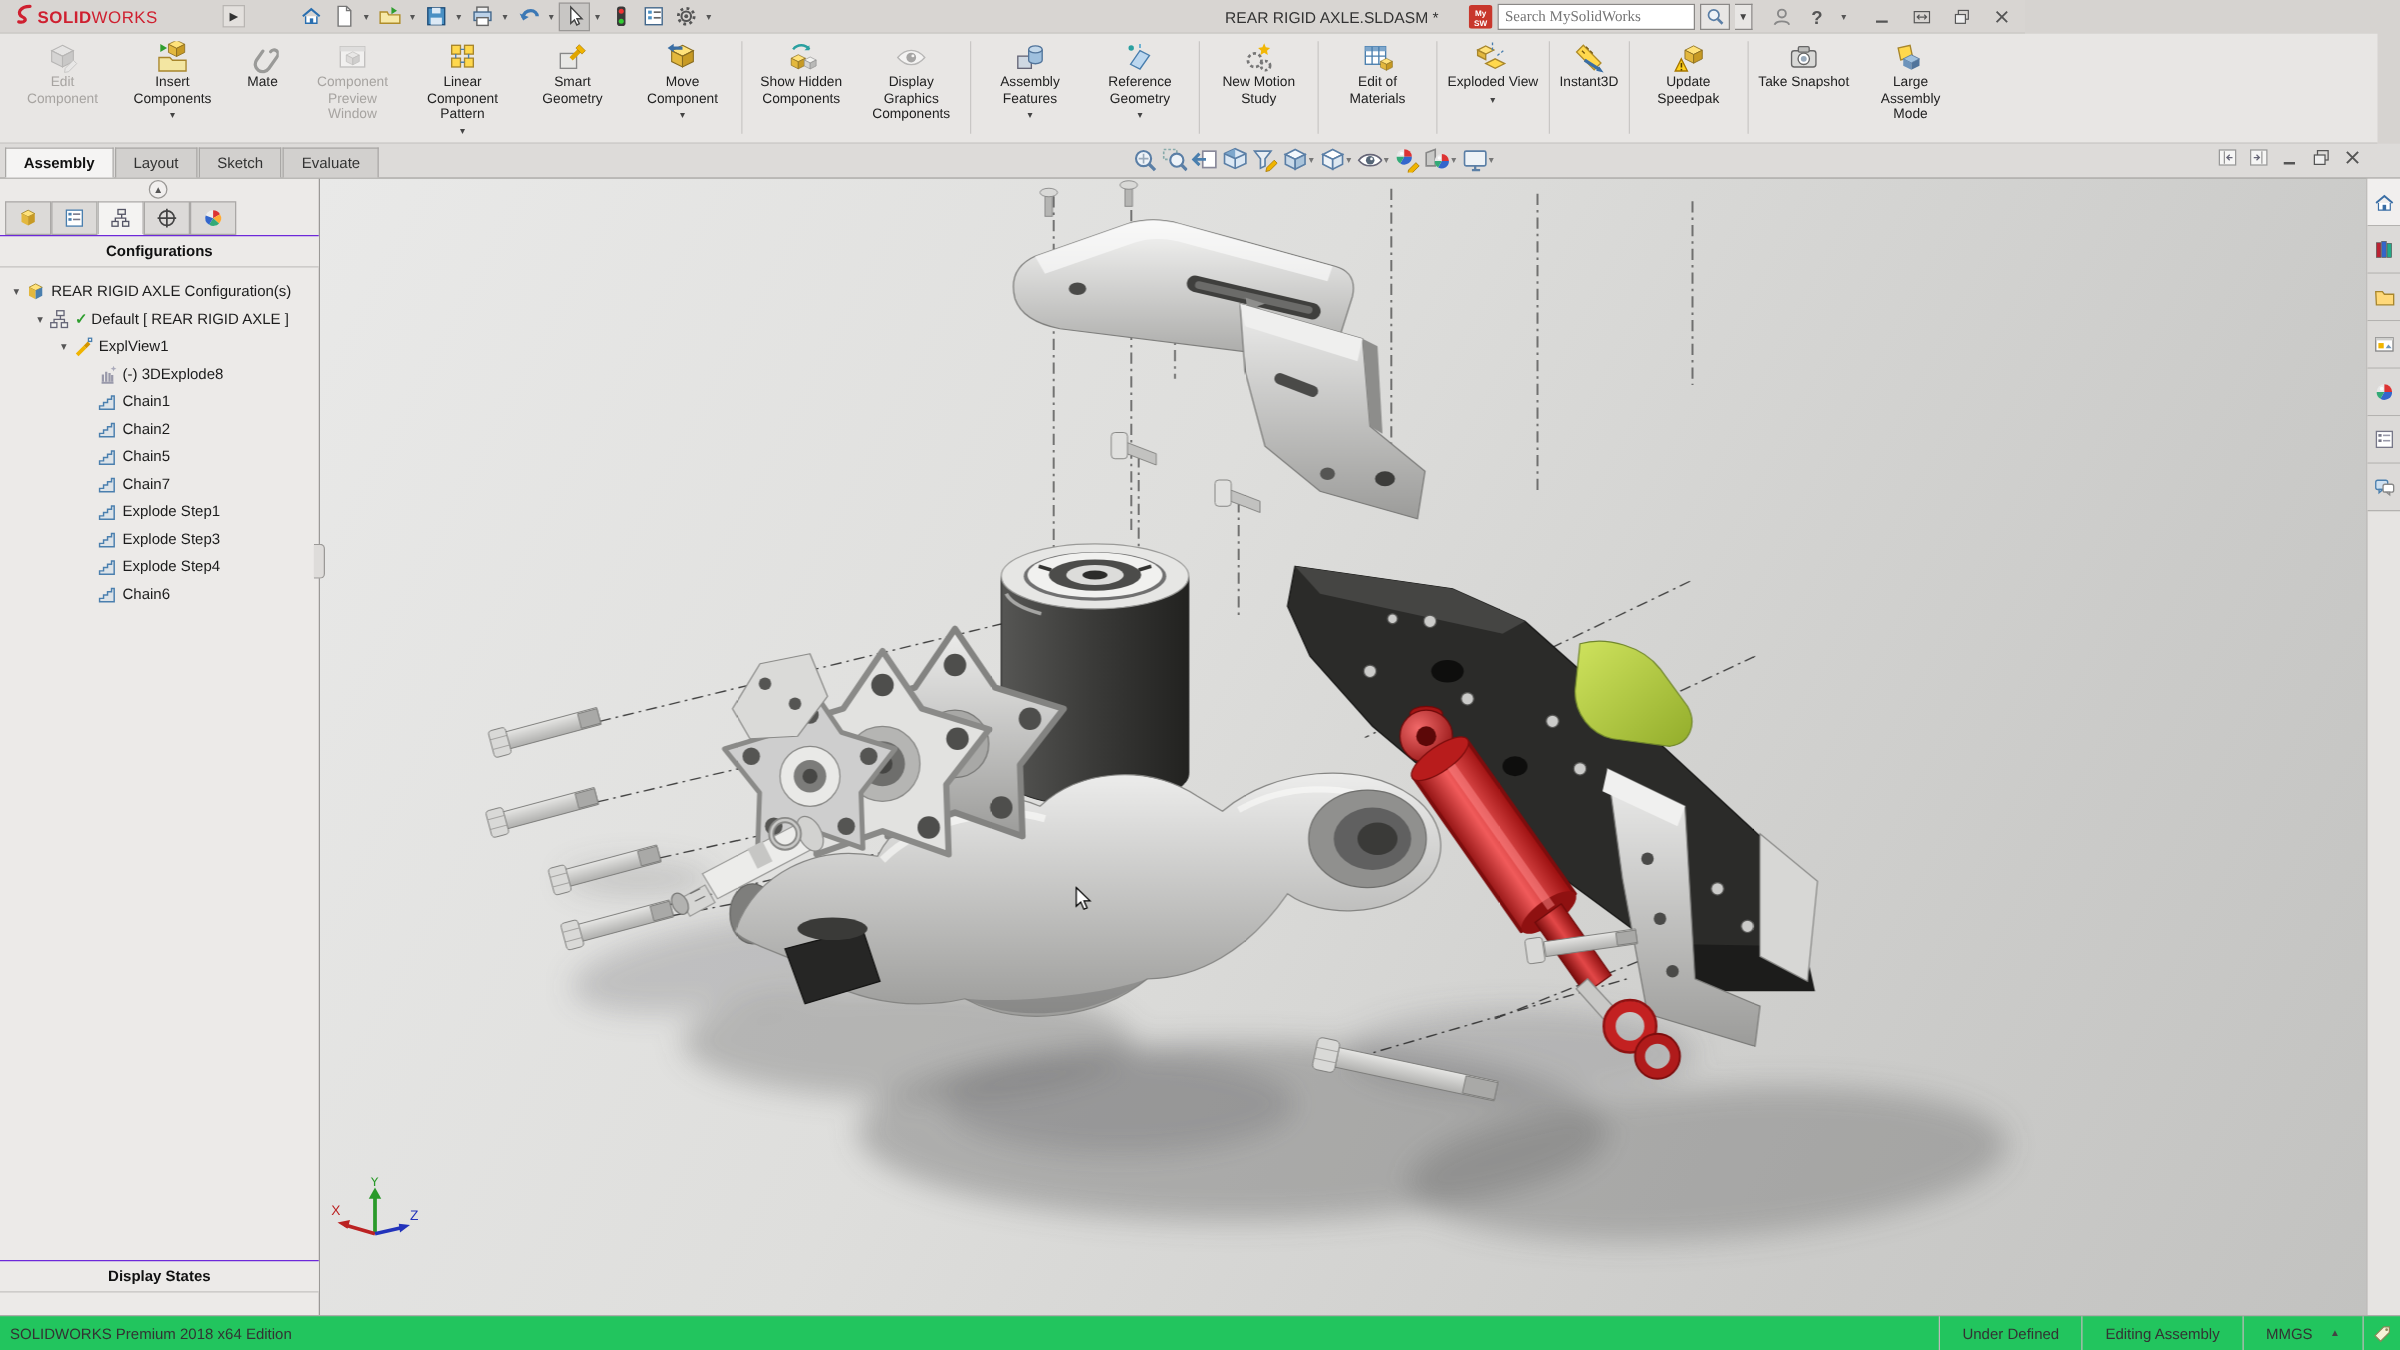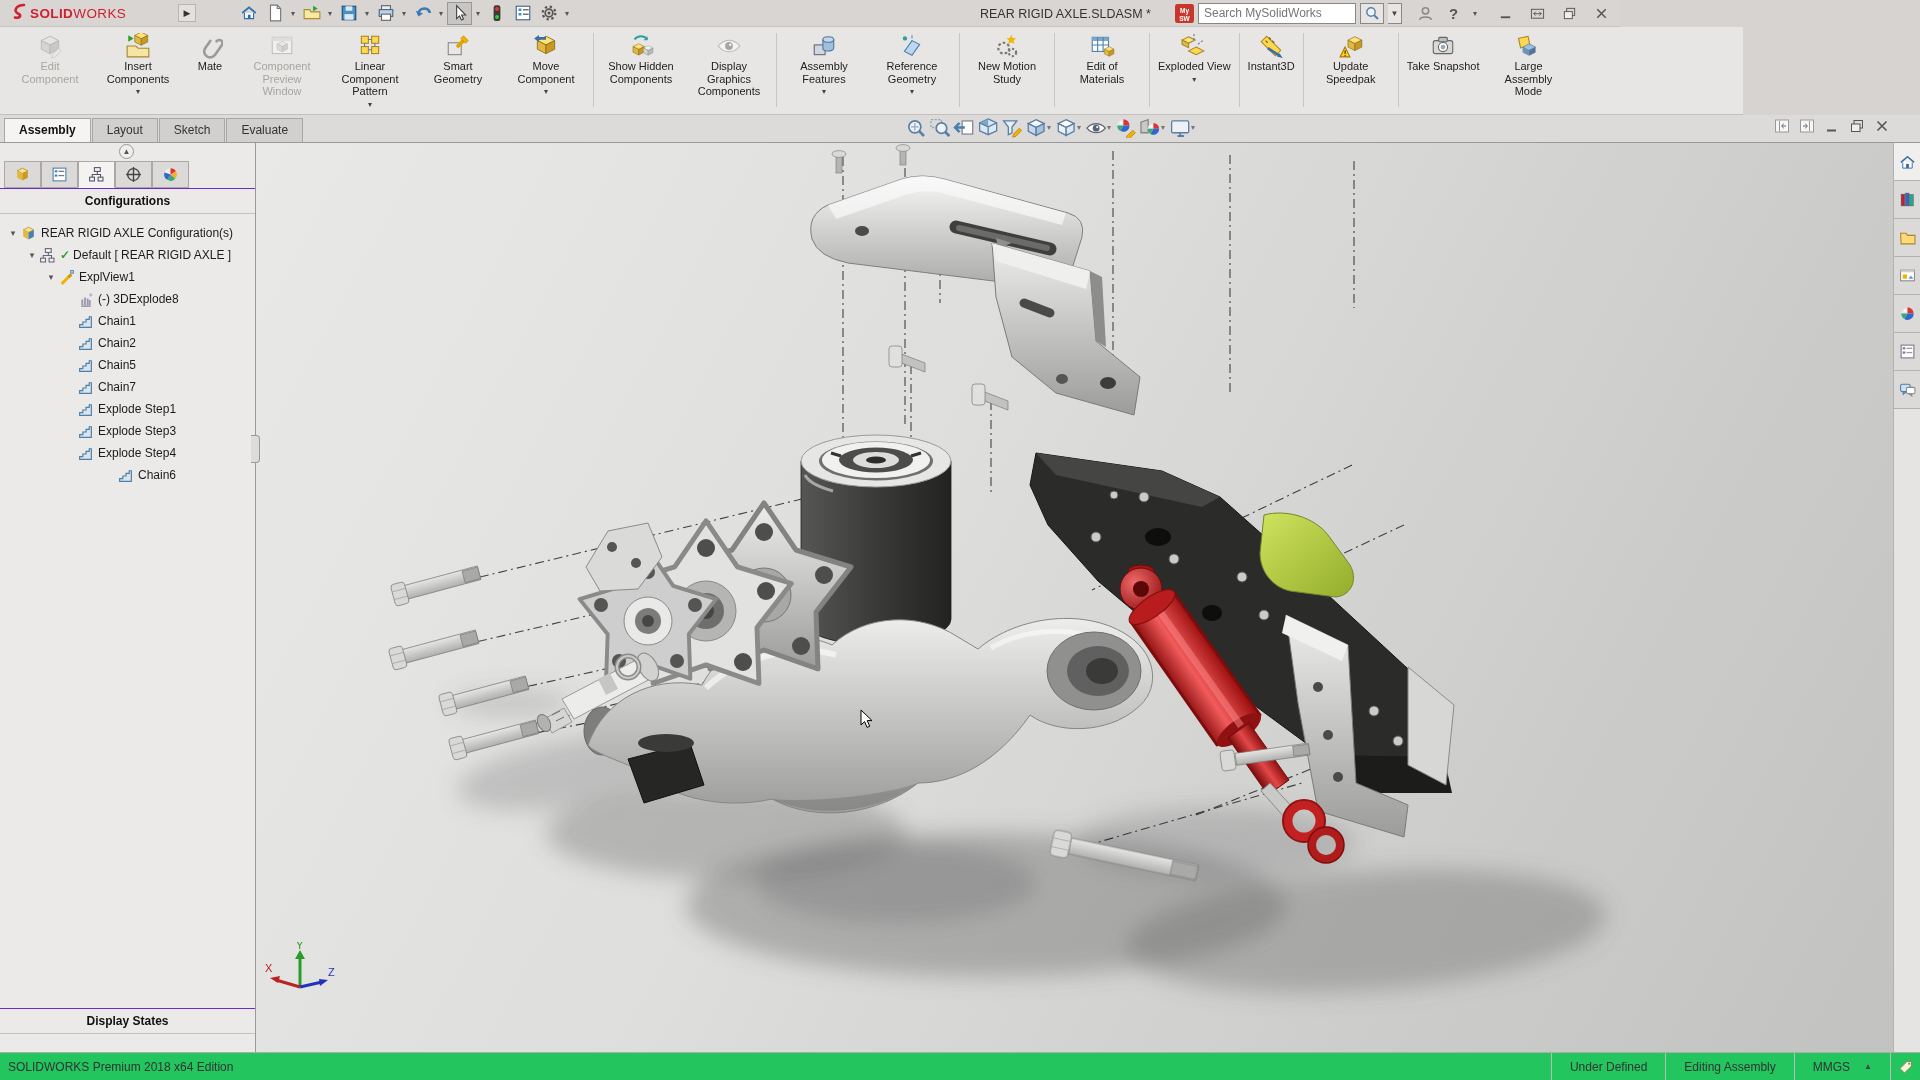--- a/index.html
+++ b/index.html
@@ -14,30 +14,30 @@
   .qt{display:flex;align-items:center;margin-left:40px;gap:1px}
   .qbtn{width:25px;height:23px;display:flex;align-items:center;justify-content:center;border:1px solid transparent}
   .qbtn.pressed{background:#c8c6c4;border:1px solid #9a9896}
   .qbtn svg{width:18px;height:18px}
   .qcaret{font-size:8px;color:#555;width:10px;text-align:center}
   .doc-title{position:absolute;left:980px;top:0;height:27px;display:flex;align-items:center;
              font-size:12.5px;color:#333}
   .search-cluster{position:absolute;right:8px;top:2px;display:flex;align-items:center;gap:4px}
   .mysw{width:19px;height:19px}
   .searchbox{width:158px;height:21px;border:1px solid #8a8886;background:#fff;font-size:12px;
-             padding:0 5px;color:#666;font-family:Liberation Sans, sans-serif}
+             padding:0 5px;color:#666;font-family:Liberation Serif, serif}
   .sbtn{width:24px;height:21px;border:1px solid #8a8886;background:#e8e6e4;display:flex;align-items:center;justify-content:center}
   .scaret{width:14px;height:21px;border:1px solid #8a8886;border-left:none;background:#e8e6e4;
           font-size:8px;color:#444;display:flex;align-items:center;justify-content:center}
   .tb-ico{width:22px;height:22px;display:flex;align-items:center;justify-content:center;color:#666}
   .tb-ico svg{width:17px;height:17px}
   .wctl{display:flex;align-items:center;gap:10px;margin-left:10px}
   .wctl .tb-ico svg{width:15px;height:15px}
   
-  .ribbon{position:absolute;top:27px;left:0;width:1743px;height:88px;background:#e8e6e4;
+  .ribbon{position:absolute;top:27px;left:0;width:1902px;height:88px;background:#e8e6e4;
           border-bottom:1px solid #c2c0be;display:flex;align-items:flex-start;padding:4px 0 0 6px}
   .rbtn{display:flex;flex-direction:column;align-items:center;min-width:56px;max-width:88px;
         padding:2px 5px;height:80px}
   .ricon{width:26px;height:26px;margin-bottom:1px}
   .ricon svg{width:26px;height:26px}
   .rlabel{font-size:11px;line-height:12.5px;text-align:center;color:#222;max-width:82px}
   .rbtn.disabled .rlabel{color:#a7a4a1}
   .rbtn.disabled .ricon{filter:grayscale(1) opacity(.4)}
   .ricon.muted{filter:grayscale(1) opacity(.5)}
   .rcaret{font-size:8px;color:#444;margin-top:2px}
@@ -704,21 +704,21 @@
           </svg></span>
         <span class="tlabel">Explode Step3</span>
       </div>
       <div class="trow" style="padding-left: 63px;">
         <span class="texp"></span>
         <span class="ticon"><svg viewBox="0 0 16 16" width="100%" height="100%">
             <path d="M2.5 13.5V11h3V8.5h3V6h3V3.5h2v10z" fill="#dde3e8" stroke="#4a7fae" stroke-width="1.1"></path>
           </svg></span>
         <span class="tlabel">Explode Step4</span>
       </div>
-      <div class="trow" style="padding-left: 63px; margin-left: 40px;">
+      <div class="trow" style="padding-left: 63px;">
         <span class="texp"></span>
         <span class="ticon"><svg viewBox="0 0 16 16" width="100%" height="100%">
             <path d="M2.5 13.5V11h3V8.5h3V6h3V3.5h2v10z" fill="#dde3e8" stroke="#4a7fae" stroke-width="1.1"></path>
           </svg></span>
         <span class="tlabel">Chain6</span>
       </div>
     </div>
   <div class="dstates">
     <div class="phdr">Display States</div>
   </div>

